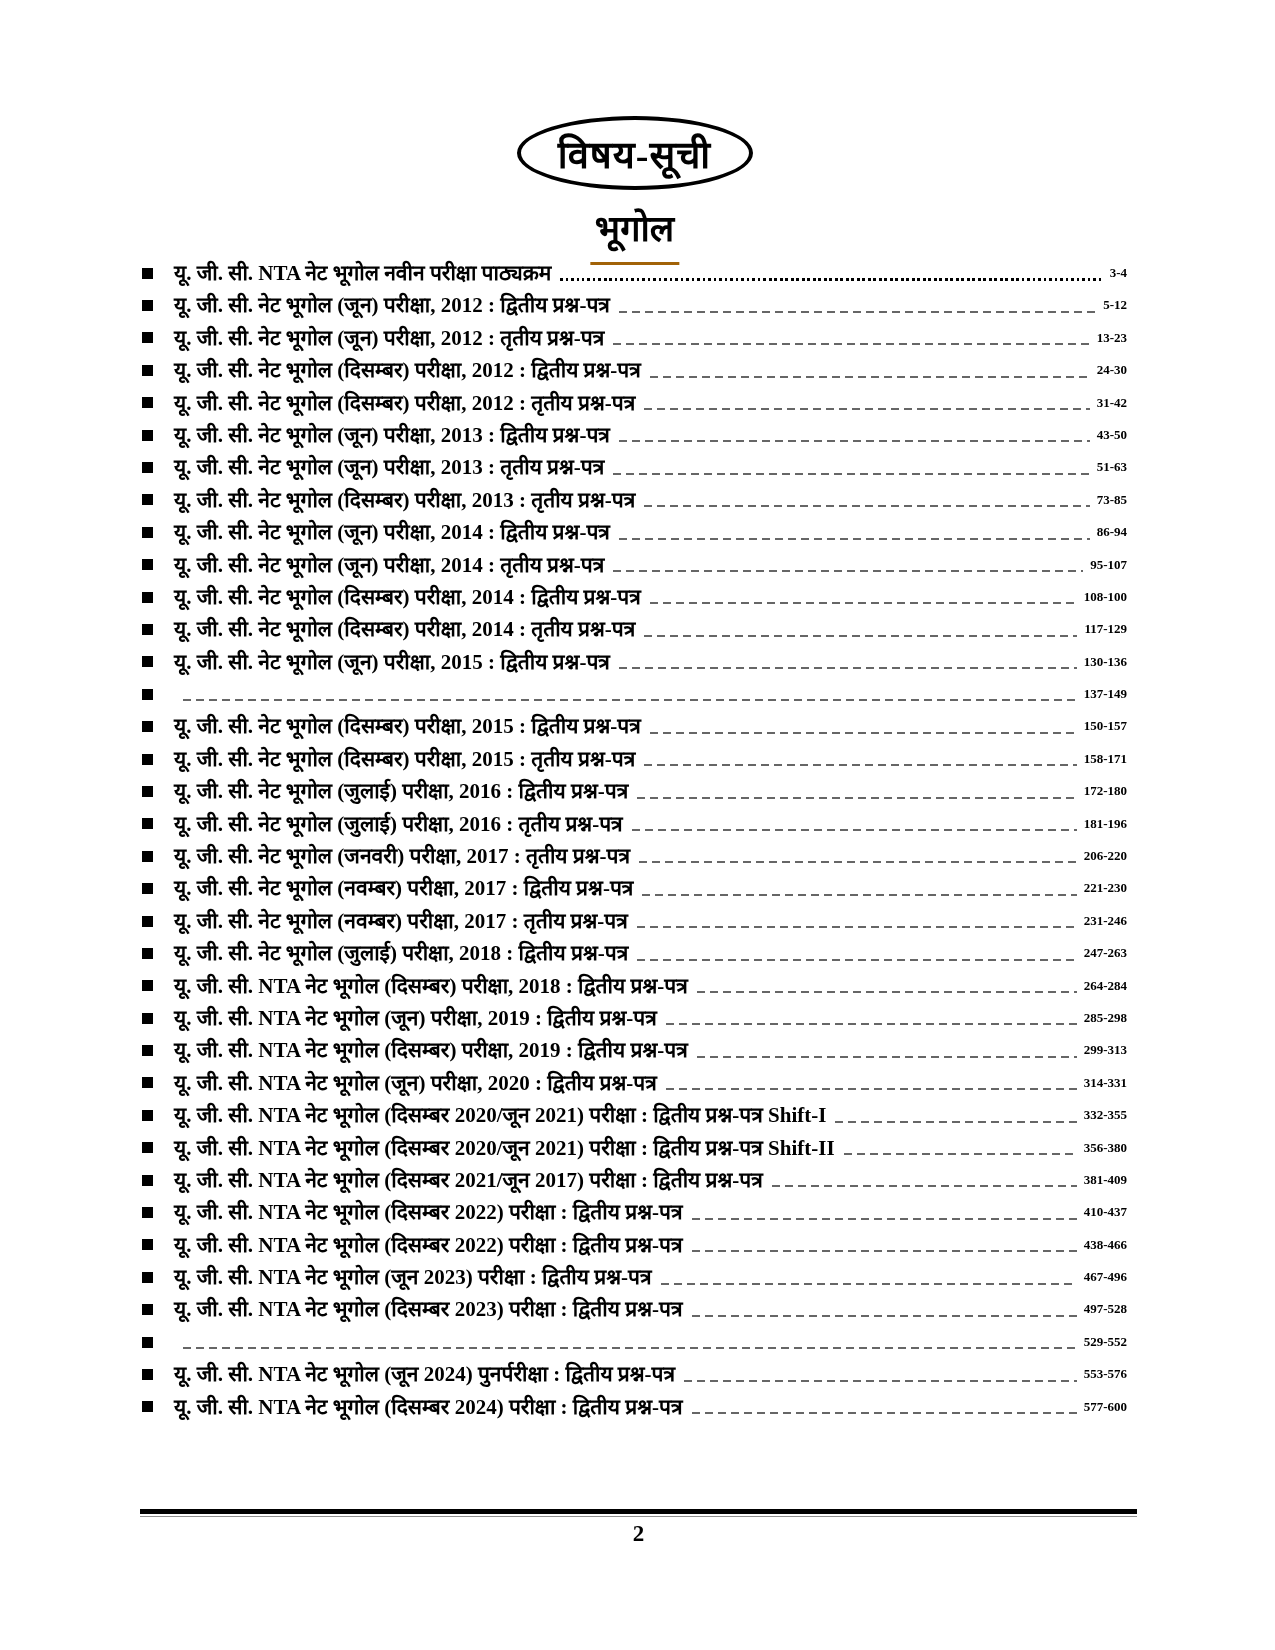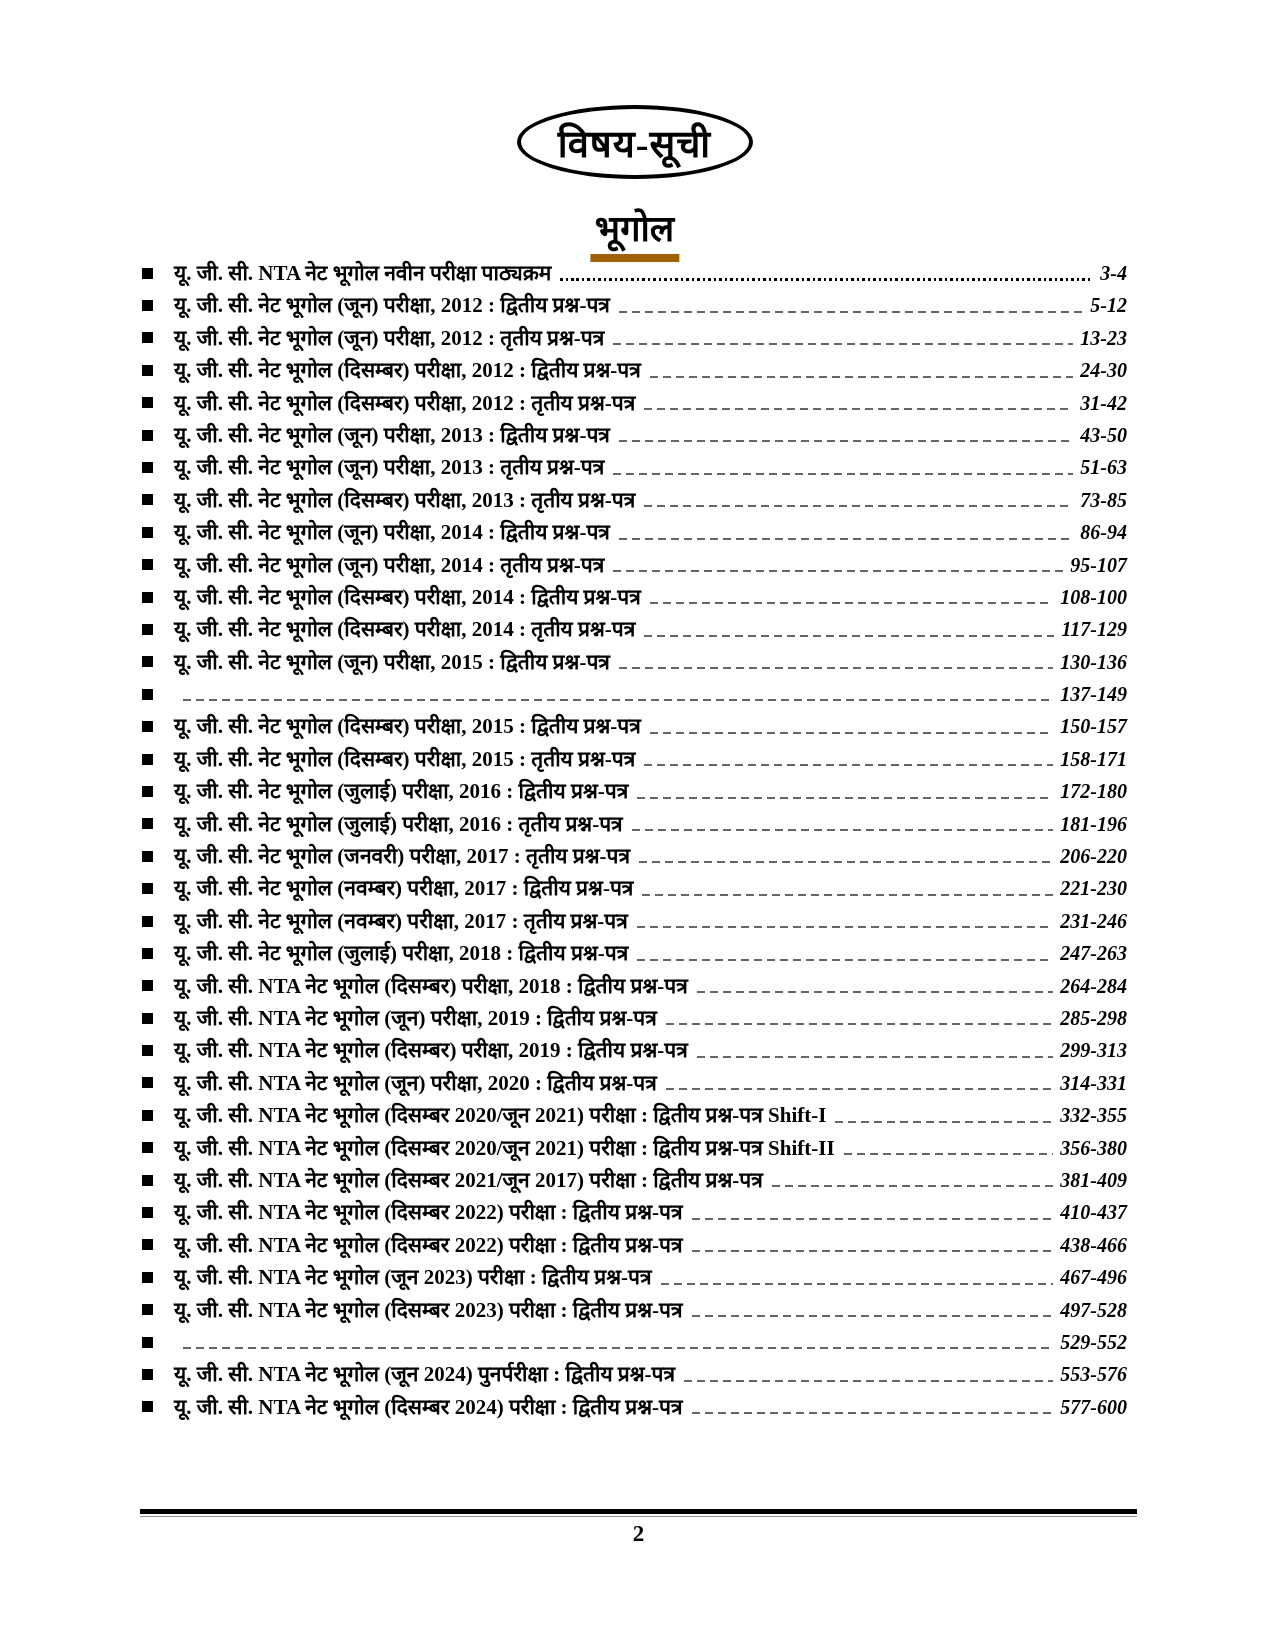--- a/index.html
+++ b/index.html
@@ -3,48 +3,48 @@
 <meta charset="utf-8">
 <style>
   html,body{margin:0;padding:0;}
   body{
     width:1275px;height:1650px;position:relative;background:#ffffff;color:#000;
     font-family:"Liberation Serif","DejaVu Serif",serif;overflow:hidden;
   }
   .content{position:absolute;left:142px;top:0;width:985px;}
   
   .oval{
-    position:absolute;top:105px;left:50%;transform:translateX(-50%);
+    position:absolute;top:116px;left:50%;transform:translateX(-50%);
     width:236px;height:74px;border:4px solid #000;border-radius:50%;
     display:flex;align-items:center;justify-content:center;
     font-size:38px;font-weight:bold;letter-spacing:1px;box-sizing:border-box;
   }
   
   .section-title{
     position:absolute;top:203px;left:50%;transform:translateX(-50%);
-    font-size:36px;font-weight:bold;border-bottom:8px solid #a16207;padding:0 5px 2px;
+    font-size:36px;font-weight:bold;border-bottom:3px solid #a16207;padding:0 5px 10px;
     white-space:nowrap;
   }
   
   .toc{position:absolute;top:257px;left:0;width:100%;}
   .row{
-    display:flex;align-items:center;height:32.4px;line-height:32.4px;
+    display:flex;align-items:flex-end;height:32.4px;line-height:32.4px;
     font-size:21px;font-weight:bold;white-space:nowrap;
   }
   .bullet{flex:none;width:11px;height:11px;background:#000;align-self:center;margin-right:21px;}
   .label{flex:none;}
   .leader{
     flex:1;align-self:flex-end;height:2px;margin:0 7px 9px 9px;
     background:repeating-linear-gradient(to right,#666 0 8px,transparent 8px 13px);
   }
   .leader.dots{
     height:3px;margin-bottom:8px;
     background:repeating-linear-gradient(to right,#000 0 2.5px,transparent 2.5px 5.5px);
   }
-  .pages{flex:none;font-size:20px;font-weight:bold;font-style:italic;}
+  .pages{flex:none;font-size:13px;font-weight:bold;}
   
   .rule-thick{position:absolute;left:140px;top:1509px;width:997px;height:5px;background:#000;}
   .rule-thin{position:absolute;left:140px;top:1516px;width:997px;height:1px;background:#8d8d8d;}
   .page-num{position:absolute;left:140px;top:1521px;width:997px;text-align:center;
     font-size:23px;font-weight:bold;}
 </style>
 </head>
 <body>
 
 <div class="content">

